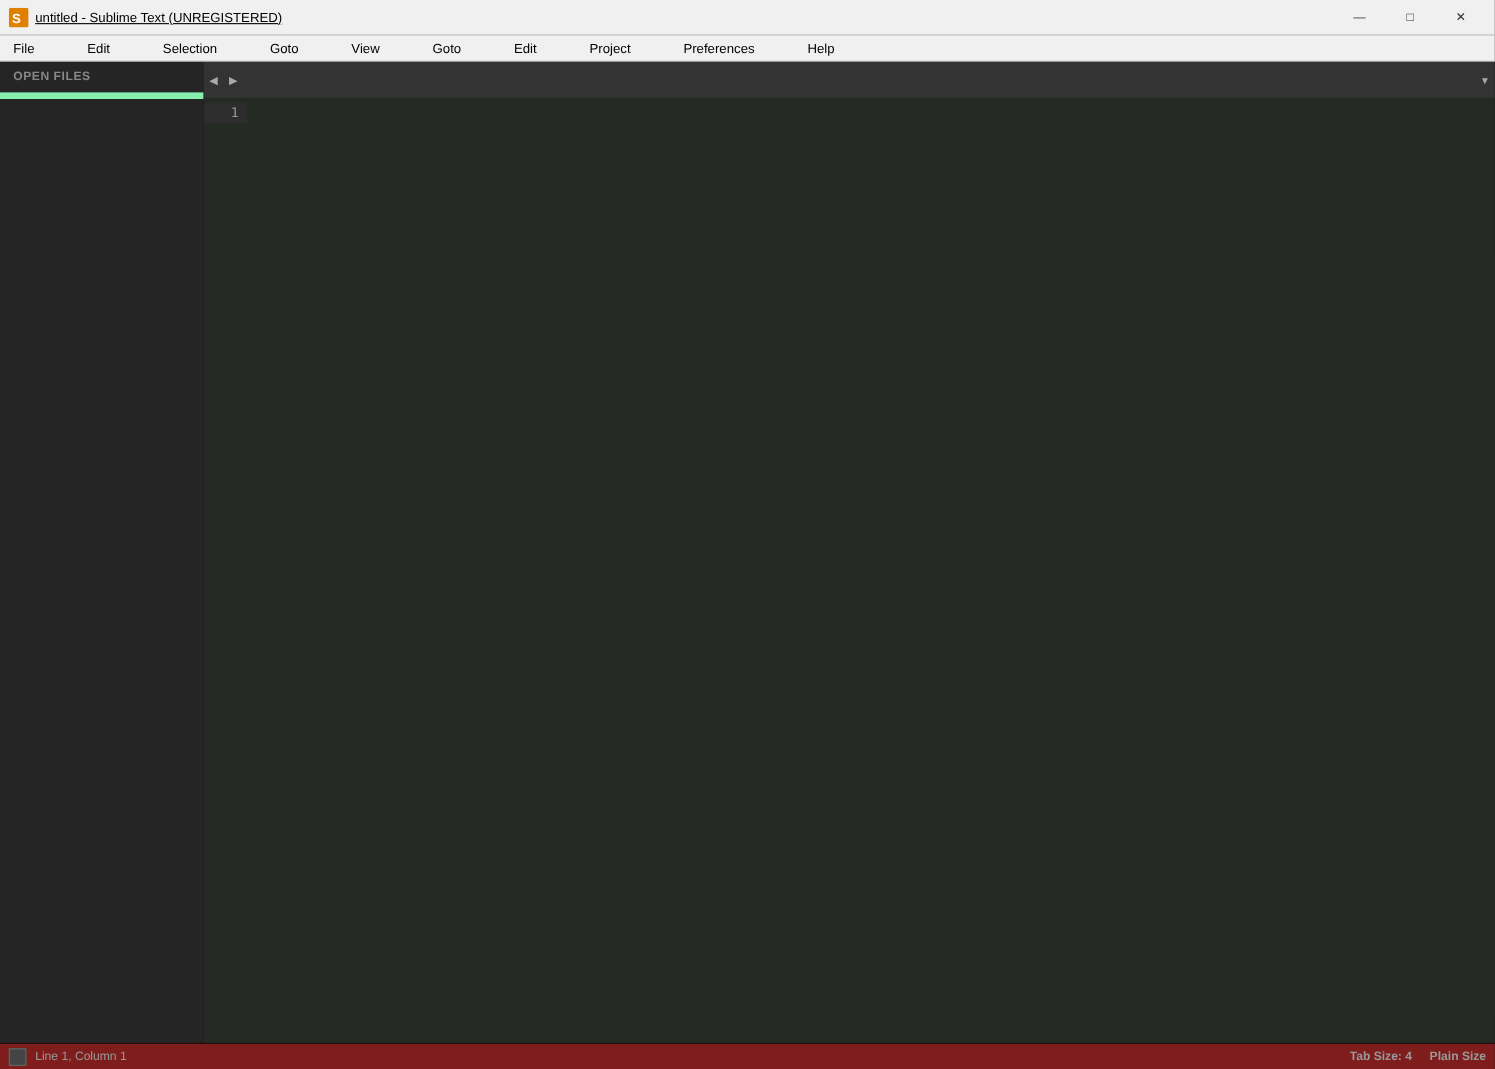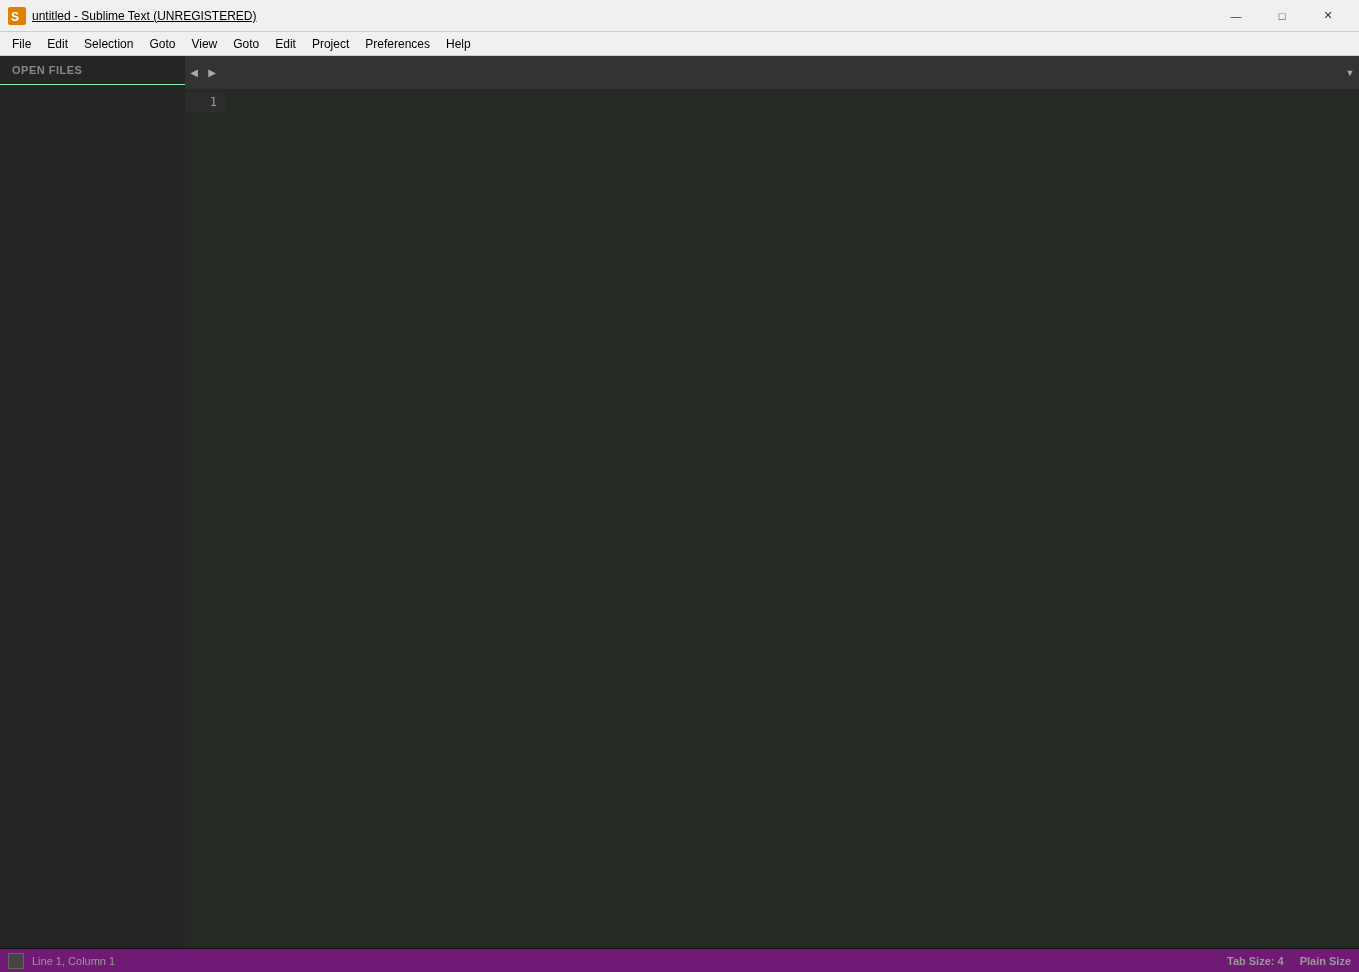--- a/index.html
+++ b/index.html
@@ -70,20 +70,21 @@
 
     
     #menu-bar {
       background: #f0f0f0;
       height: 24px;
       display: flex;
       align-items: center;
       padding: 0 4px;
       flex-shrink: 0;
       border-bottom: 1px solid #ccc;
+      gap: 32px;
     }
 
     .menu-item {
       padding: 2px 8px;
       font-size: 12px;
       color: #000;
       cursor: pointer;
       height: 100%;
       display: flex;
       align-items: center;
@@ -105,21 +106,21 @@
       flex-shrink: 0;
     }
 
     #sidebar-header {
       padding: 8px 12px;
       font-size: 11px;
       font-weight: bold;
       color: #888;
       letter-spacing: 0.5px;
       text-transform: uppercase;
-      border-bottom: 1px solid #86efac;
+      border-bottom: 6px solid #86efac;
     }
 
     
     #tab-area {
       display: flex;
       flex-direction: column;
       flex: 1;
       overflow: hidden;
     }
 
@@ -196,21 +197,21 @@
     }
 
     .line-number.active {
       background: #2d2d2d;
       color: #999;
     }
 
     
     #status-bar {
       height: 24px;
-      background: #701a75;
+      background: #7f1d1d;
       display: flex;
       align-items: center;
       justify-content: space-between;
       padding: 0 8px;
       flex-shrink: 0;
       border-top: 1px solid #111;
     }
 
     #status-left {
       display: flex;

